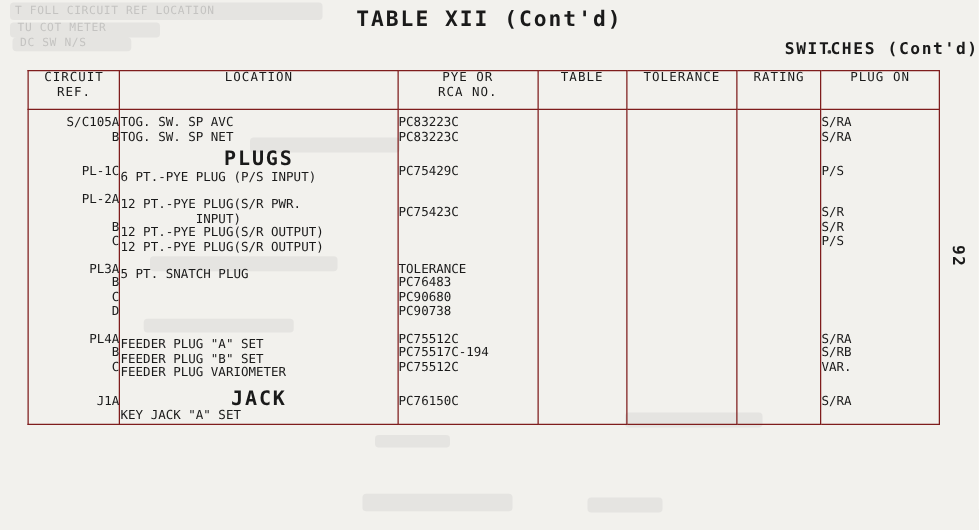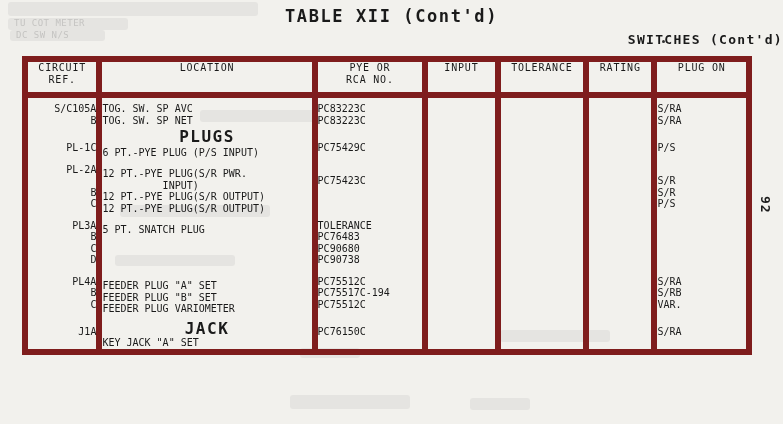--- a/index.html
+++ b/index.html
@@ -95,21 +95,21 @@
   table.tbl {
     position: absolute;
     top: 56px;
     left: 22px;
     width: 730px;
     border-collapse: collapse;
     table-layout: fixed;
     background: transparent;
   }
   table.tbl th, table.tbl td {
-    border: 6px solid #7f1d1d;
+    border: 1px solid #7f1d1d;
     padding: 0;
     vertical-align: top;
     font-size: 10px;
     line-height: 11.5px;
     font-family: "DejaVu Sans Mono", monospace;
   }
   thead th {
     height: 30px;
     text-align: center;
     vertical-align: middle;
@@ -155,20 +155,21 @@
   <div class="ghost-smudge g2"></div>
   <div class="ghost-smudge g3"></div>
   <div class="ghost-smudge g4"></div>
   <div class="ghost-smudge g5"></div>
   <div class="ghost-smudge g6"></div>
   <div class="ghost-smudge g7"></div>
   <div class="ghost-smudge g8"></div>
   <div class="ghost-smudge g9"></div>
   <div class="ghost-smudge g10"></div>
 
+  <div class="ghost ghost-line1">T FOLL  CIRCUIT  REF   LOCATION</div>
   <div class="ghost ghost-line2">TU COT  METER</div>
   <div class="ghost ghost-line3">DC SW  N/S</div>
 
   <div class="title">TABLE XII (Cont'd)</div>
   <div class="subtitle">SWITCHES (Cont'd)</div>
   <div class="dot-mark"></div>
   <div class="pagenum">92</div>
 
   <table class="tbl">
     <thead>
@@ -178,21 +179,21 @@
           <span class="hdr2">REF.</span>
         </th>
         <th style="width:208px;">
           <span>LOCATION</span>
         </th>
         <th style="width:104px;">
           <span>PYE OR</span>
           <span class="hdr2">RCA NO.</span>
         </th>
         <th style="width:66px;">
-          <span>INPUT</span>
+          <span>TABLE</span>
         </th>
         <th style="width:82px;">
           <span>TOLERANCE</span>
         </th>
         <th style="width:62px;">
           <span>RATING</span>
         </th>
         <th style="width:88px;">
           <span>PLUG ON</span>
         </th>

